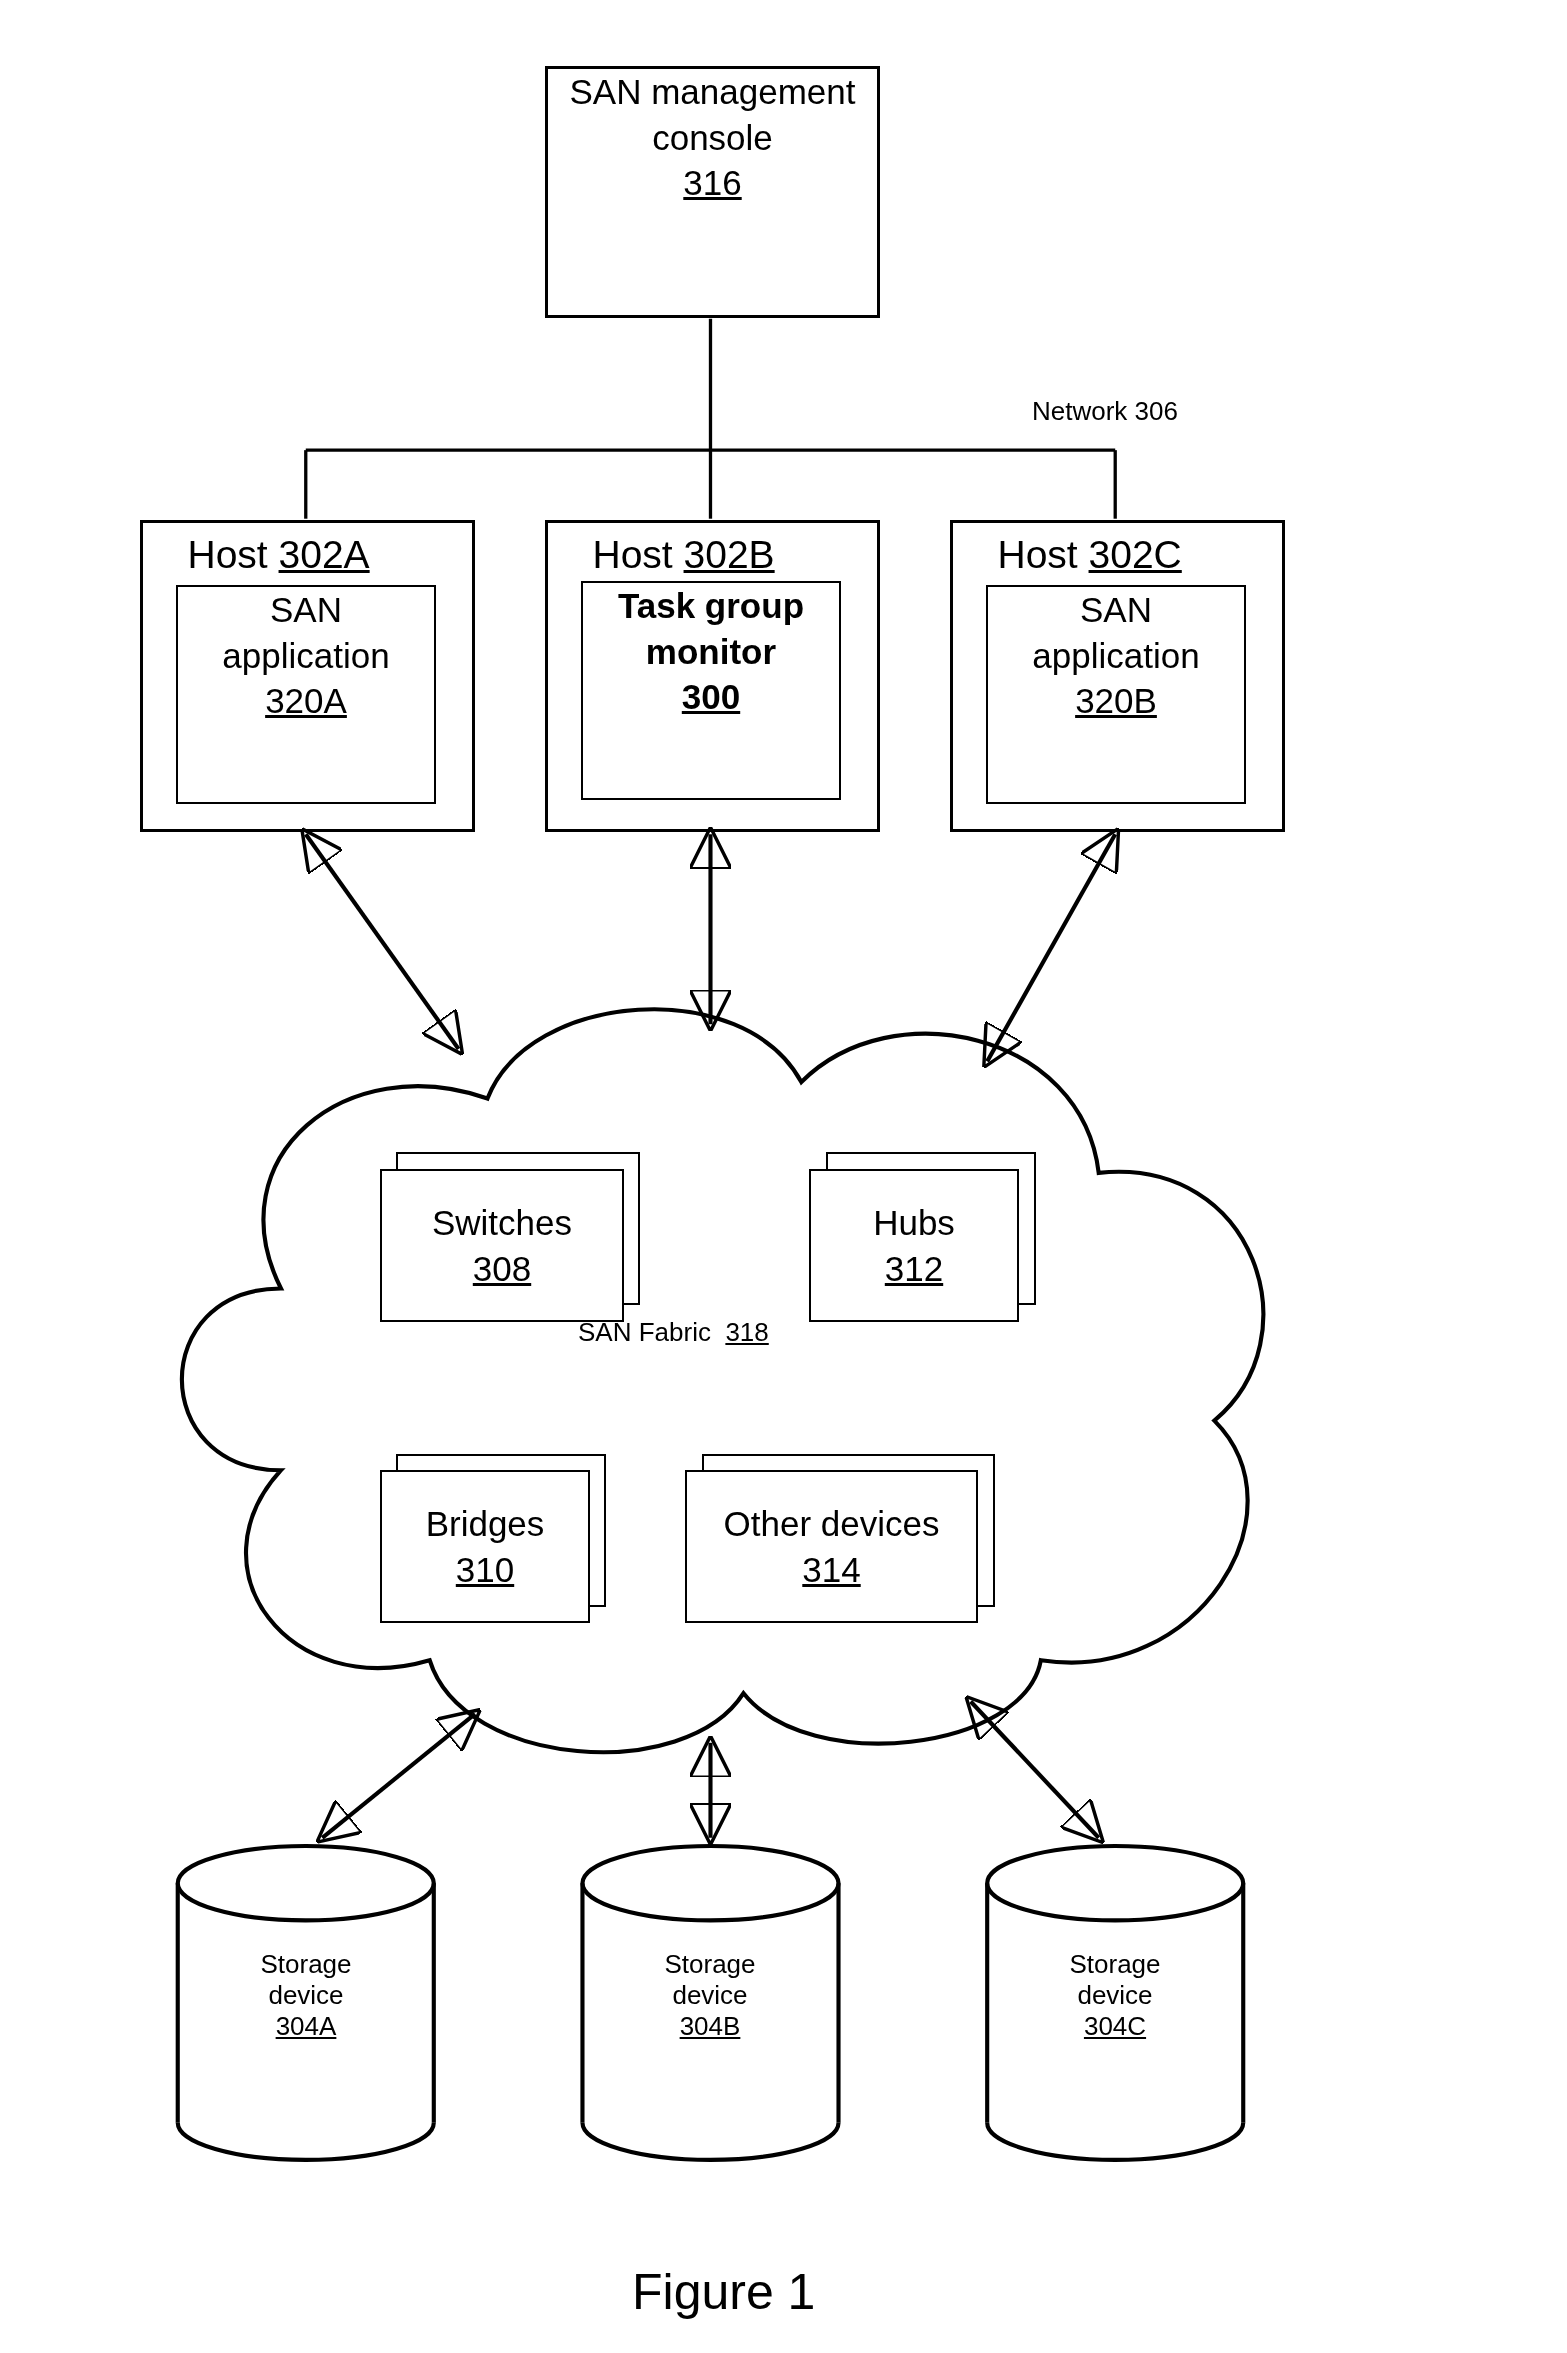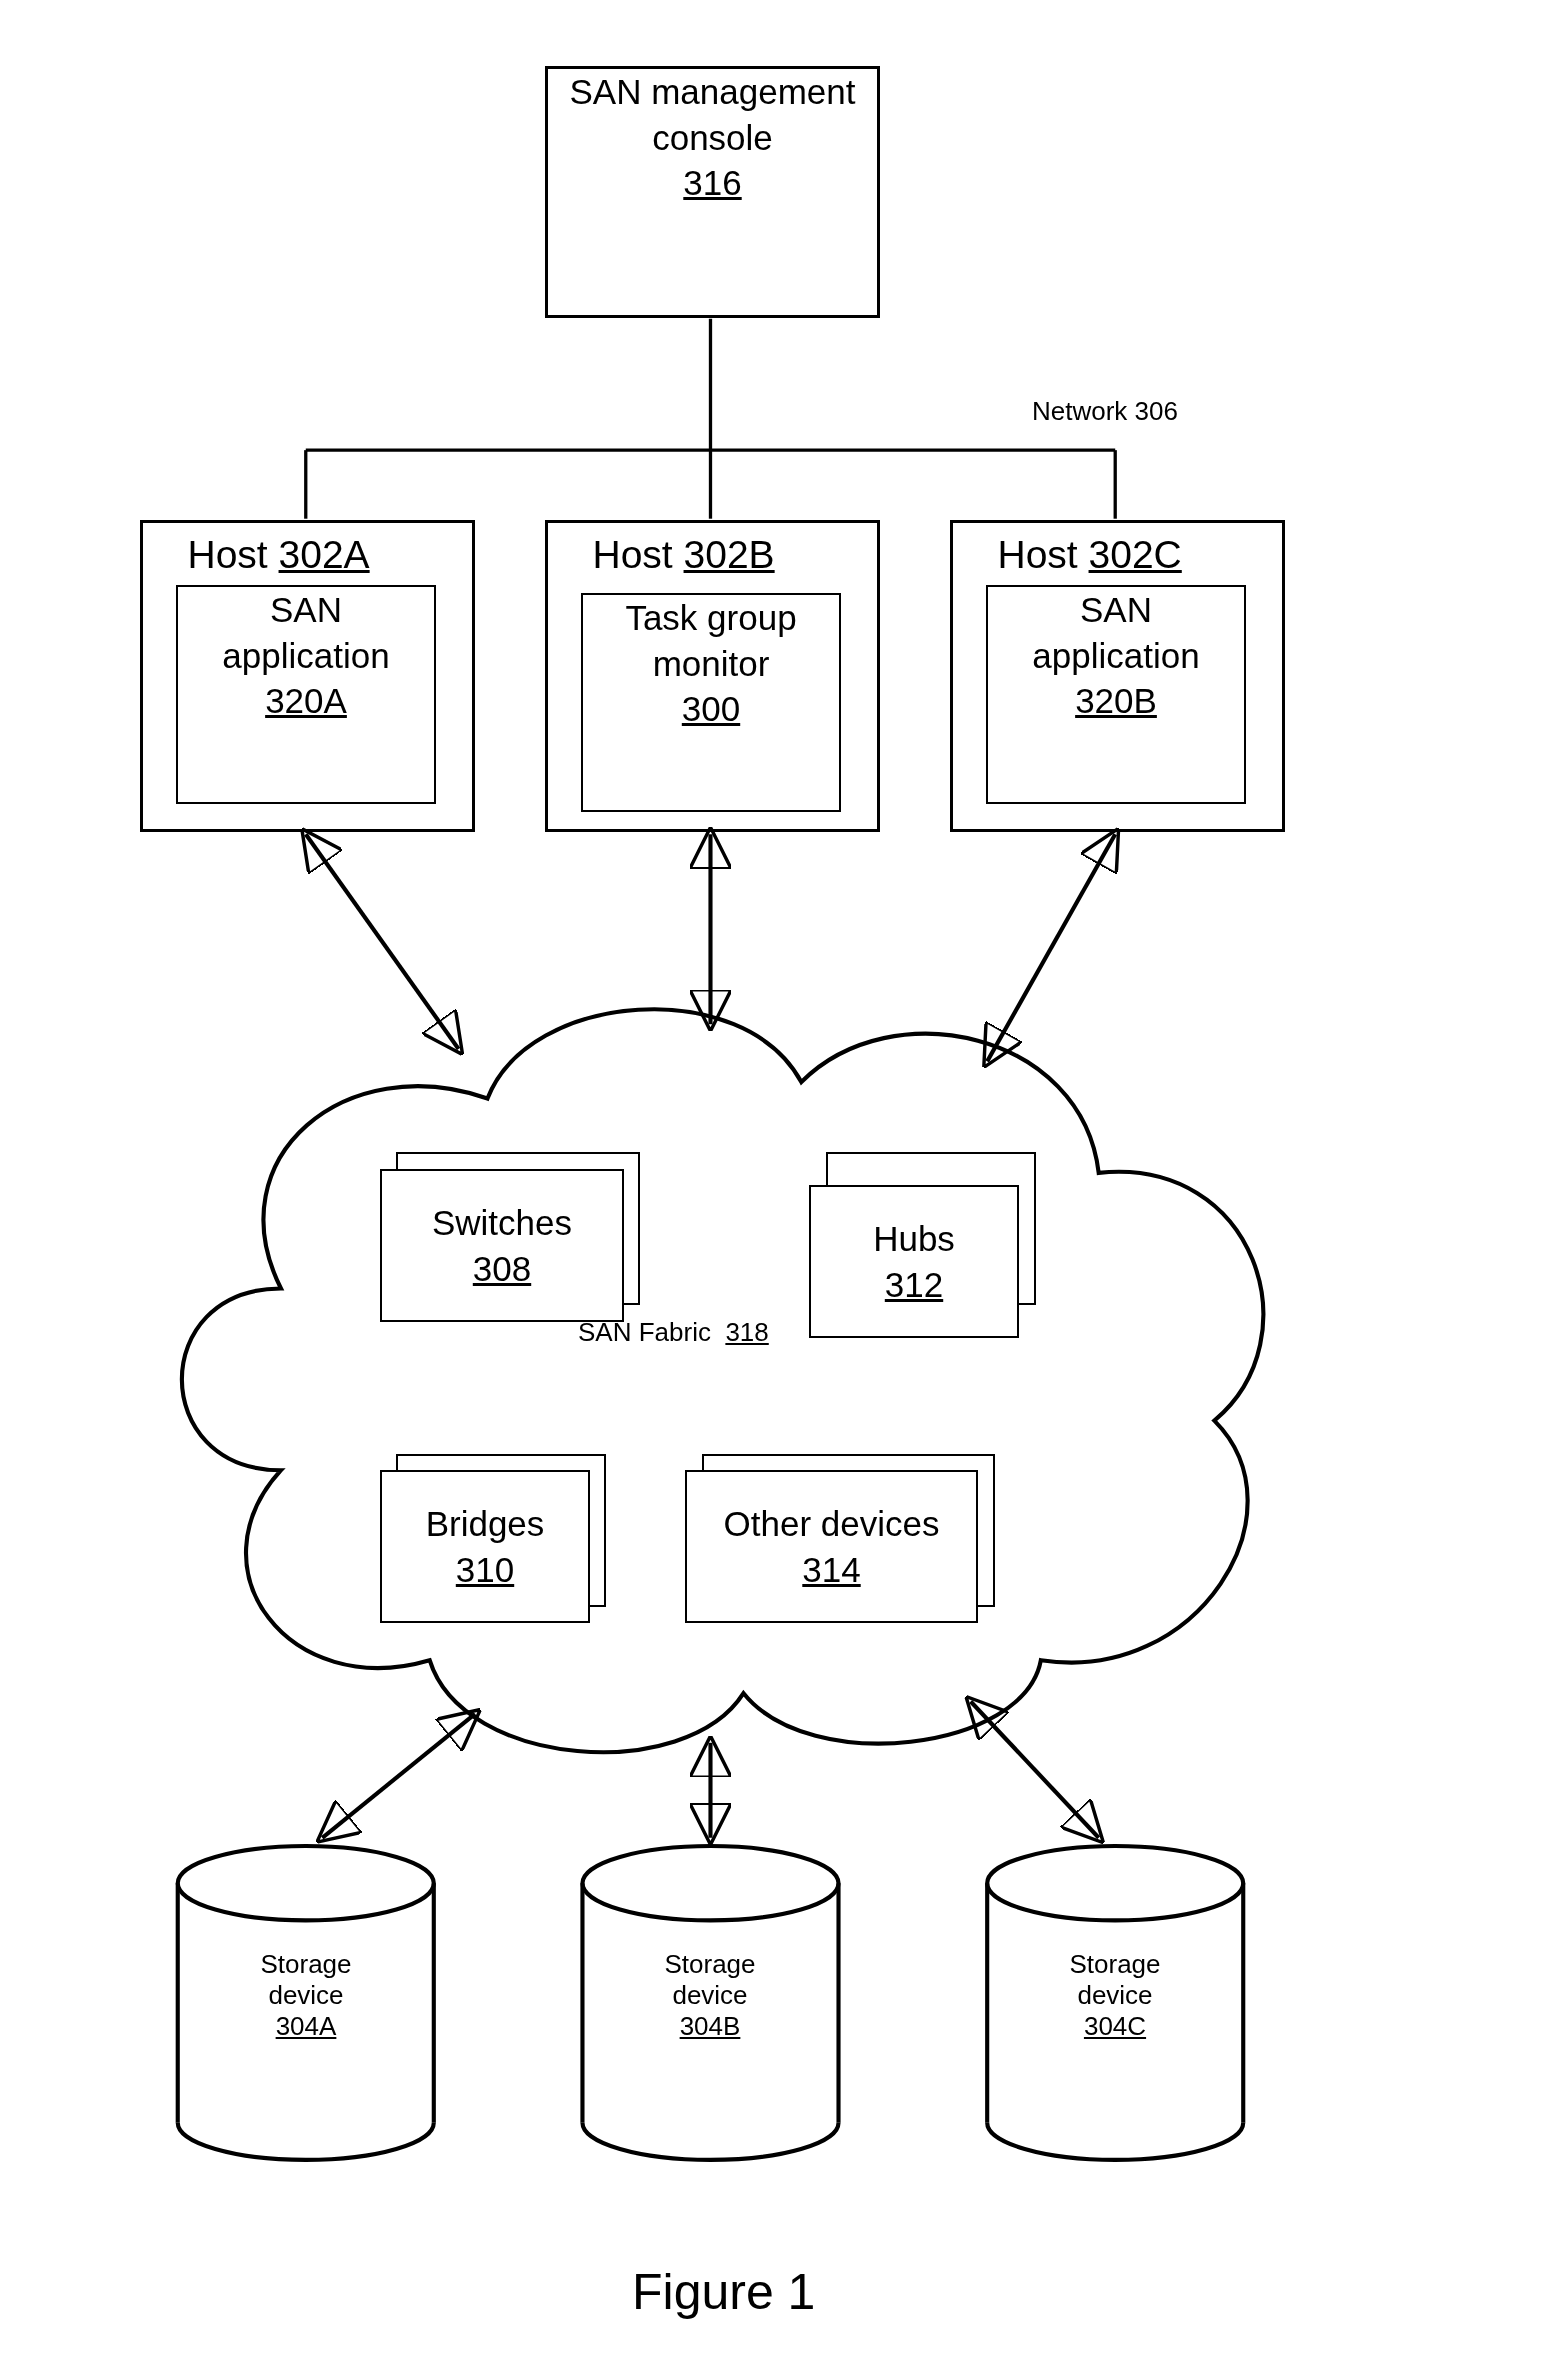--- a/index.html
+++ b/index.html
@@ -102,21 +102,21 @@
       <span class="label">application</span>
       <span class="label under">320A</span>
     </div>
   </div>
 
   <div class="box" style="left:545px; top:520px; width:329px; height:306px;">
     <div class="host-label">
       <span>Host</span>
       <span class="under">302B</span>
     </div>
-    <div class="box thin" style="position:absolute; left:33px; top:70px; width:256px; height:215px;">
+    <div class="box thin" style="position:absolute; left:33px; top:58px; width:256px; height:215px;font-weight:bold;">
       <span class="label">Task group</span>
       <span class="label">monitor</span>
       <span class="label under">300</span>
     </div>
   </div>
 
   <div class="box" style="left:950px; top:520px; width:329px; height:306px;">
     <div class="host-label">
       <span>Host</span>
       <span class="under">302C</span>
@@ -132,21 +132,21 @@
     <span>SAN Fabric</span>&nbsp;&nbsp;<span class="under">318</span>
   </div>
 
   <div class="stack-back" style="left:396px; top:1152px; width:240px; height:149px;"></div>
   <div class="stack-front" style="left:380px; top:1169px; width:240px; height:149px;">
     <span class="label">Switches</span>
     <span class="label under">308</span>
   </div>
 
   <div class="stack-back" style="left:826px; top:1152px; width:206px; height:149px;"></div>
-  <div class="stack-front" style="left:809px; top:1169px; width:206px; height:149px;margin-top:16px;">
+  <div class="stack-front" style="left:809px; top:1169px; width:206px; height:149px;">
     <span class="label">Hubs</span>
     <span class="label under">312</span>
   </div>
 
   <div class="stack-back" style="left:396px; top:1454px; width:206px; height:149px;"></div>
   <div class="stack-front" style="left:380px; top:1470px; width:206px; height:149px;">
     <span class="label">Bridges</span>
     <span class="label under">310</span>
   </div>
 

